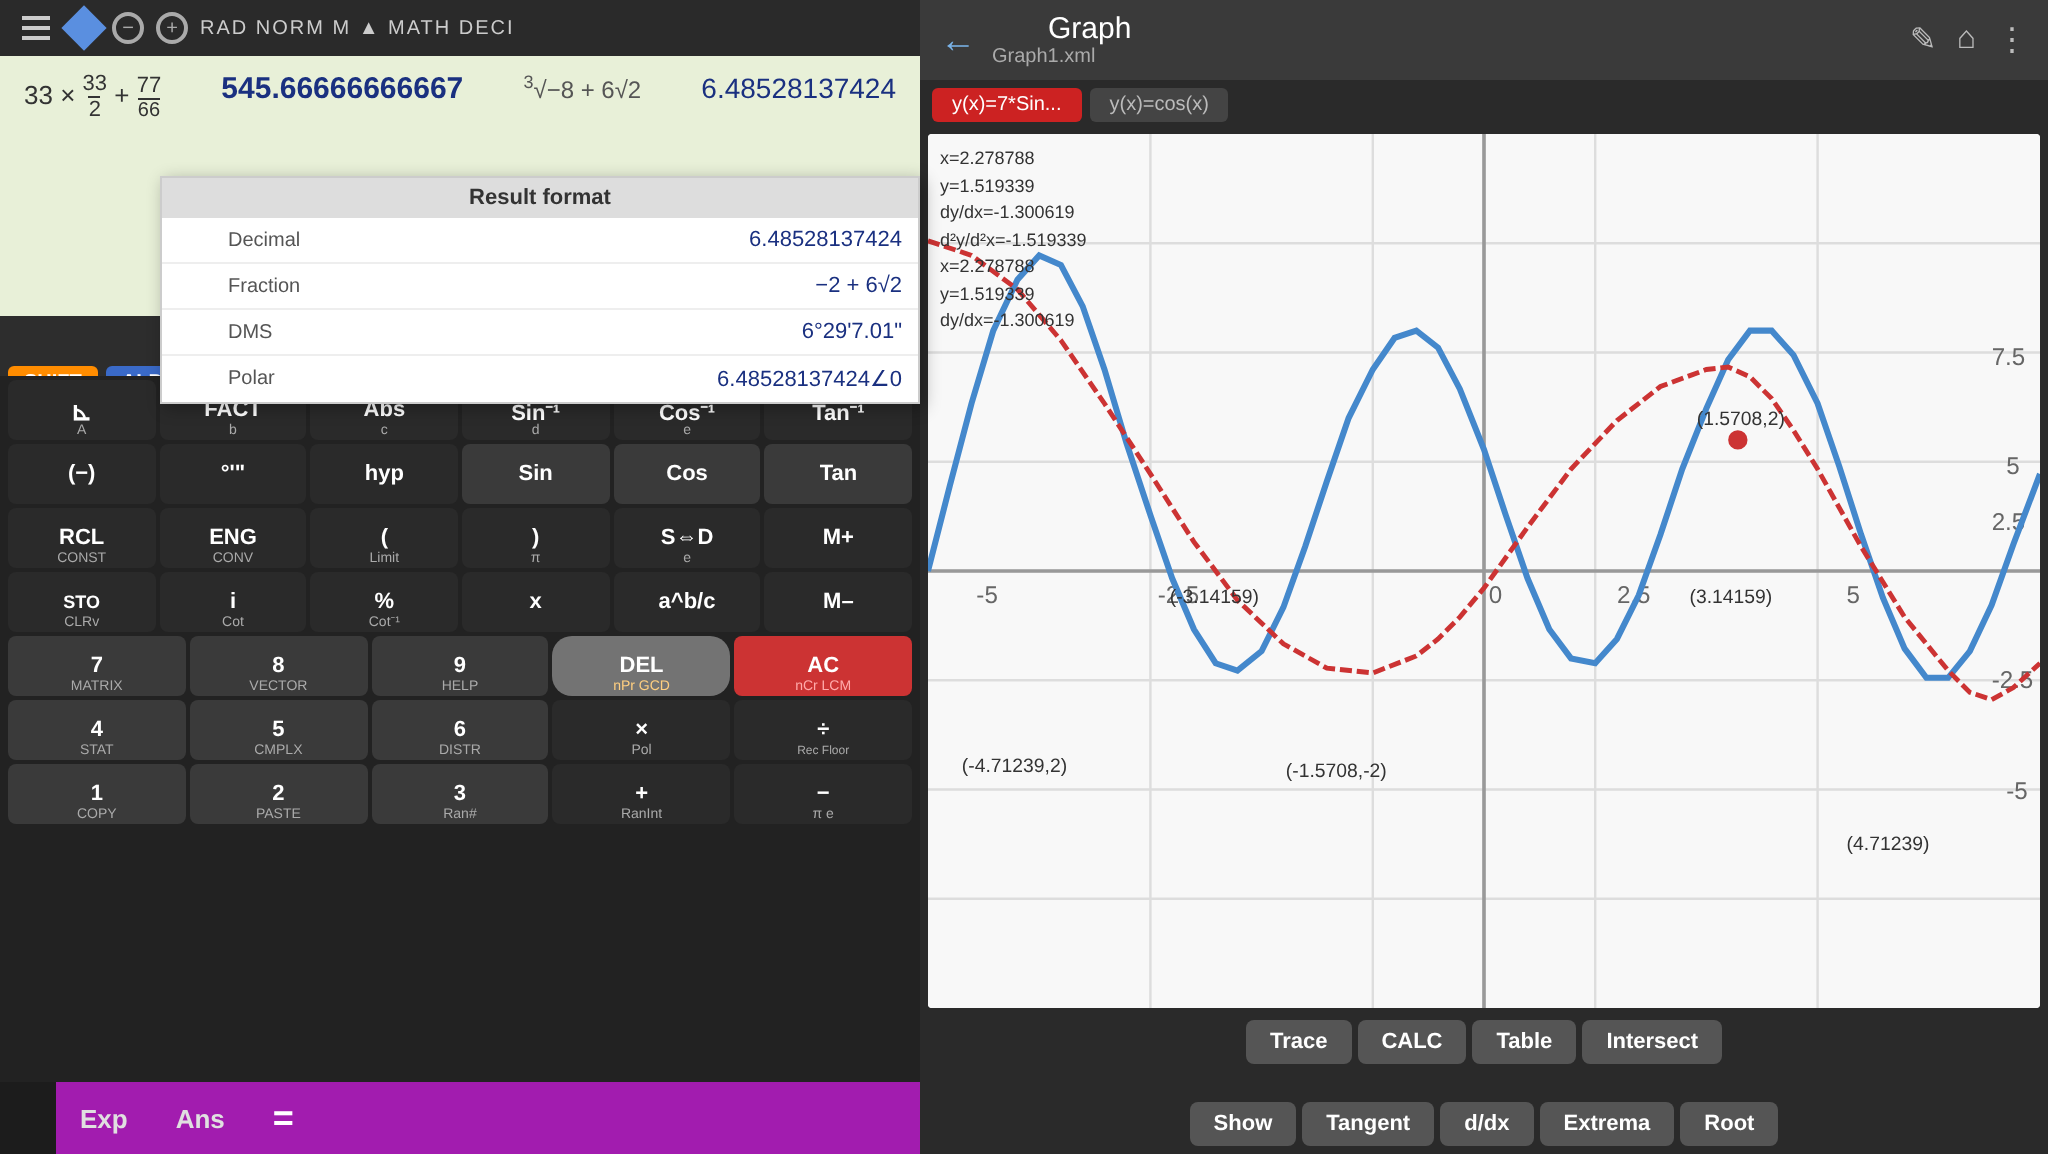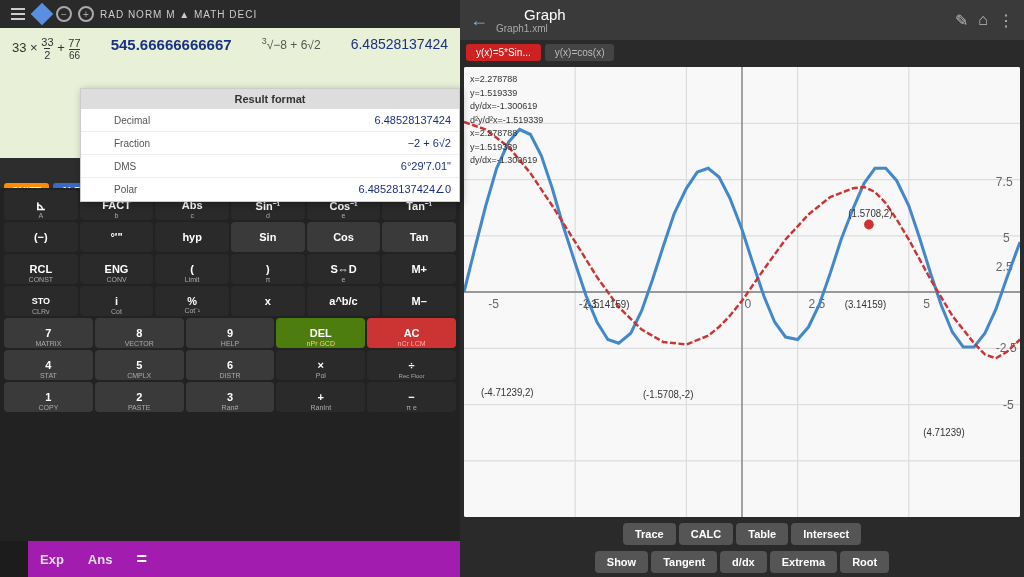--- a/index.html
+++ b/index.html
@@ -211,21 +211,21 @@
       font-size: 11px;
       font-weight: bold;
       color: #fff;
       background: #3a3a3a;
       display: flex;
       align-items: center;
       justify-content: center;
       position: relative;
     }
 
-    .cbtn.orange { background: #4d7c0f; }
+    .cbtn.orange { background: #737373; border-radius: 10px; }
     .cbtn.red { background: #cc3333; }
     .cbtn.dark-gray { background: #2a2a2a; }
 
     .cbtn-sub {
       position: absolute;
       bottom: 1px;
       font-size: 7px;
       color: #aaa;
       font-weight: normal;
     }
@@ -337,21 +337,21 @@
       line-height: 1.5;
       z-index: 5;
     }
 
     
     .graph-bottom {
       background: #2a2a2a;
       padding: 4px 6px;
       display: flex;
       flex-direction: column;
-      gap: 6px;
+      gap: 19px;
     }
 
     .graph-btn-row {
       display: flex;
       gap: 3px;
       justify-content: center;
     }
 
     .gbtn {
       background: #555;
@@ -523,21 +523,21 @@
     </div>
     <div class="header-icons">
       <span class="header-icon">✎</span>
       <span class="header-icon">⌂</span>
       <span class="header-icon">⋮</span>
     </div>
   </div>
 
   <div class="func-tabs">
     <div class="ftab active-red">
-      <span>y(x)=5*Sin...</span>
+      <span>y(x)=7*Sin...</span>
     </div>
     <div class="ftab inactive">
       <span>y(x)=cos(x)</span>
     </div>
   </div>
 
   <div class="graph-area">
     
     <div class="graph-info">
       <div>x=2.278788</div>

